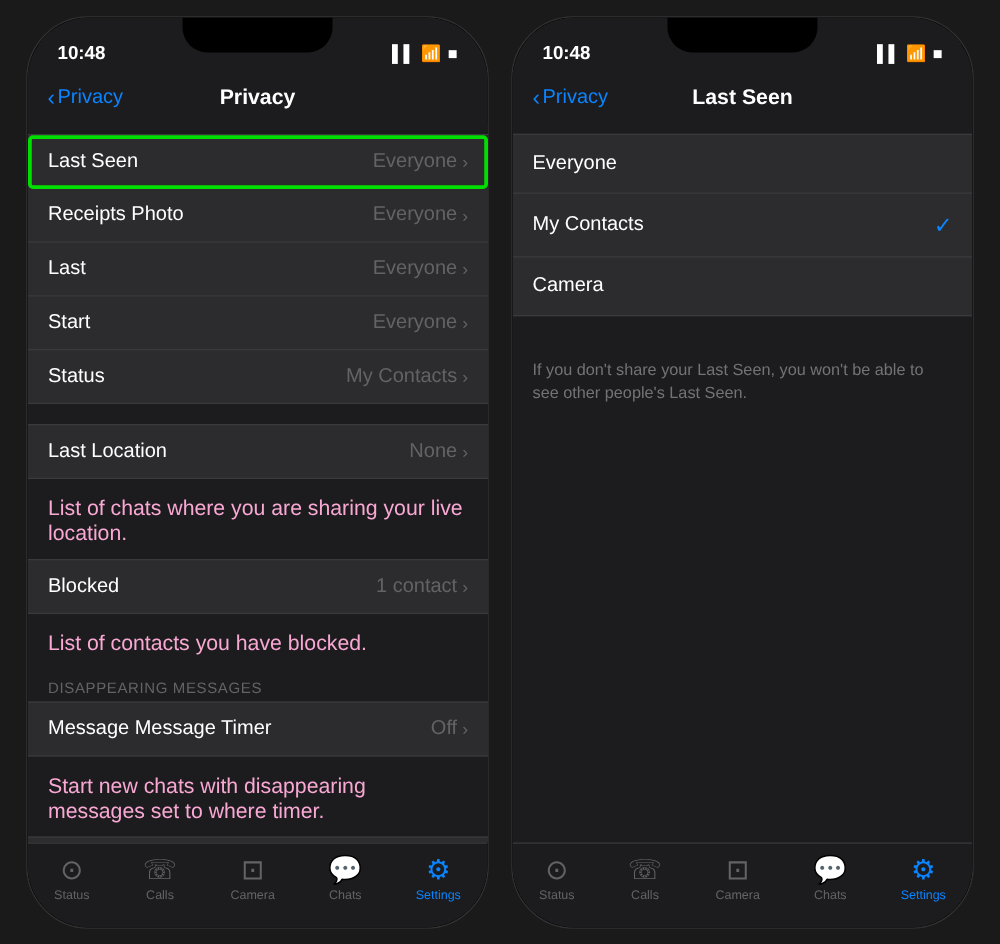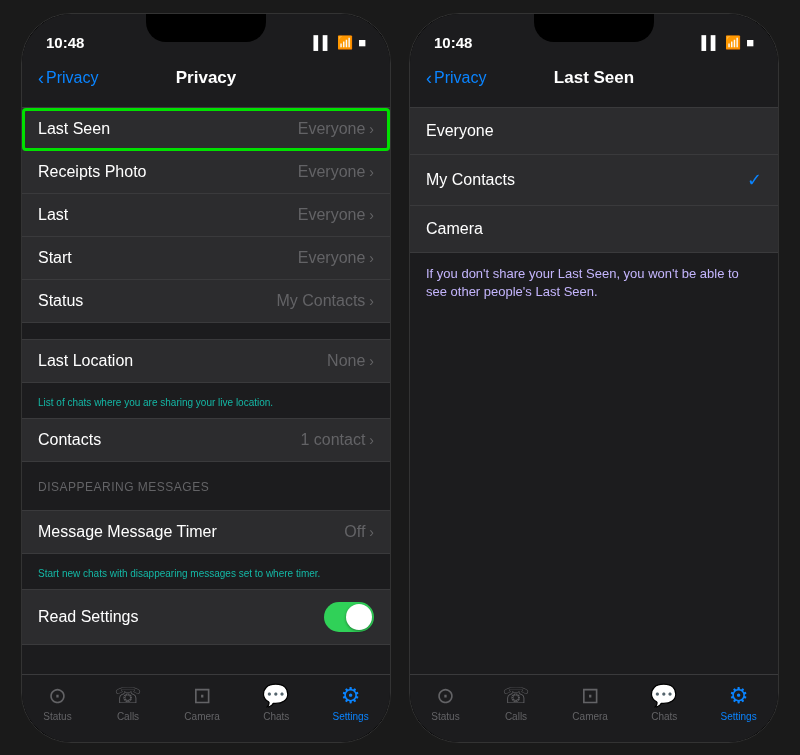--- a/index.html
+++ b/index.html
@@ -98,21 +98,21 @@
     }
     
     .content {
       flex: 1;
       overflow-y: auto;
       background: #1c1c1e;
     }
     .section-label {
       color: #636366;
       font-size: 12px;
-      padding: 8px 16px 16px;
+      padding: 8px 16px 4px;
       text-transform: uppercase;
       letter-spacing: 0.5px;
     }
     .settings-list {
       background: #2c2c2e;
       margin: 0 0 10px 0;
       border-top: 0.5px solid #3a3a3c;
       border-bottom: 0.5px solid #3a3a3c;
     }
     .settings-item {
@@ -144,22 +144,22 @@
     }
     
     .highlighted-item {
       outline: 3px solid #00e000;
       outline-offset: -3px;
       border-radius: 4px;
       z-index: 1;
     }
     
     .sub-text {
-      color: #14b8a6;
-      font-size: 10px;
+      color: #f9a8d4;
+      font-size: 17px;
       padding: 4px 16px 10px;
     }
     
     .toggle {
       width: 50px;
       height: 30px;
       background: #30d158;
       border-radius: 15px;
       position: relative;
     }
@@ -222,24 +222,25 @@
     }
     .option-label {
       color: #fff;
       font-size: 16px;
     }
     .checkmark {
       color: #0a84ff;
       font-size: 18px;
     }
     .info-text {
-      color: #c4b5fd;
+      color: #737373;
       font-size: 13px;
       padding: 12px 16px;
       line-height: 1.4;
+      margin-top: 22px;
     }
     .spacer-bg {
       background: #1c1c1e;
       height: 12px;
     }
   </style>
 </head>
 <body>
 
 <div class="phones-container">
@@ -308,26 +309,27 @@
             <span class="settings-item-label">Last Location</span>
             <span class="settings-item-value">
               None <span class="chevron-right">›</span>
             </span>
           </div>
         </div>
         <div class="sub-text">List of chats where you are sharing your live location.</div>
 
         <div class="settings-list">
           <div class="settings-item">
-            <span class="settings-item-label">Contacts</span>
+            <span class="settings-item-label">Blocked</span>
             <span class="settings-item-value">
               1 contact <span class="chevron-right">›</span>
             </span>
           </div>
         </div>
+        <div class="sub-text">List of contacts you have blocked.</div>
 
         <div class="section-label">DISAPPEARING MESSAGES</div>
         <div class="settings-list">
           <div class="settings-item">
             <span class="settings-item-label">Message Message Timer</span>
             <span class="settings-item-value">
               Off <span class="chevron-right">›</span>
             </span>
           </div>
         </div>

